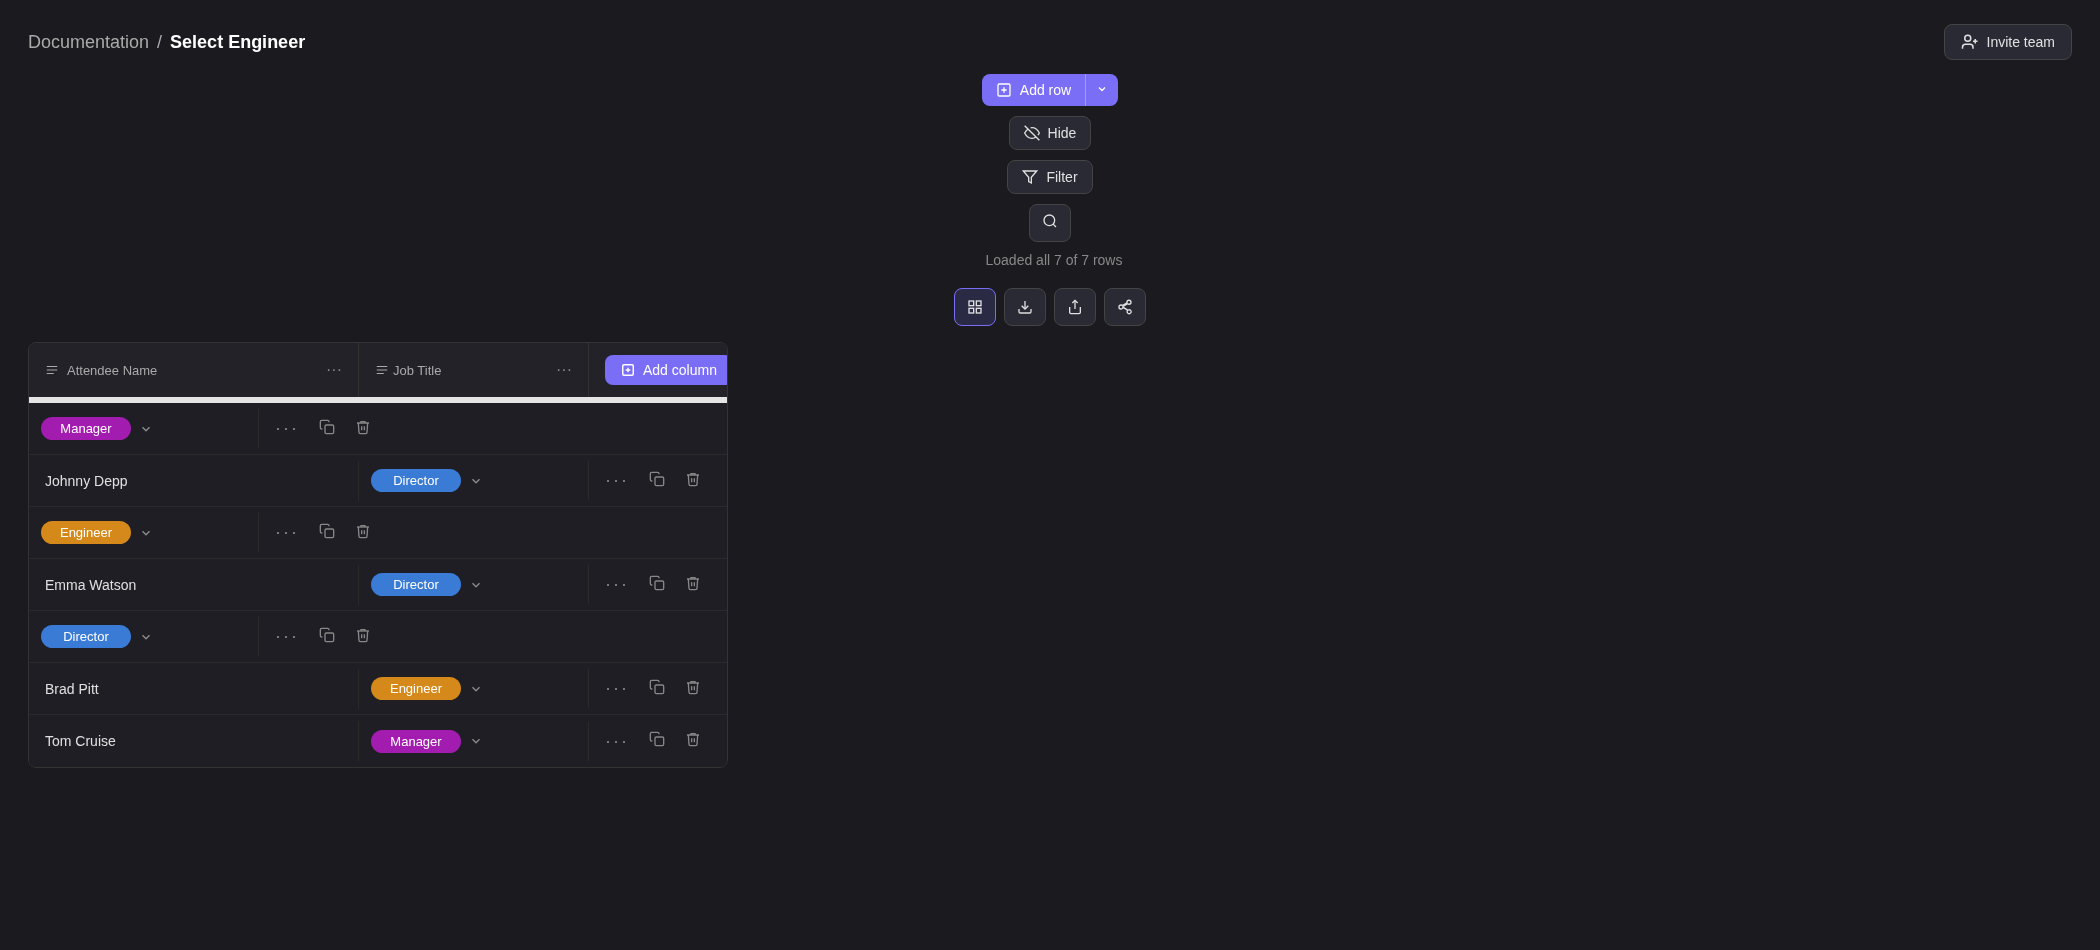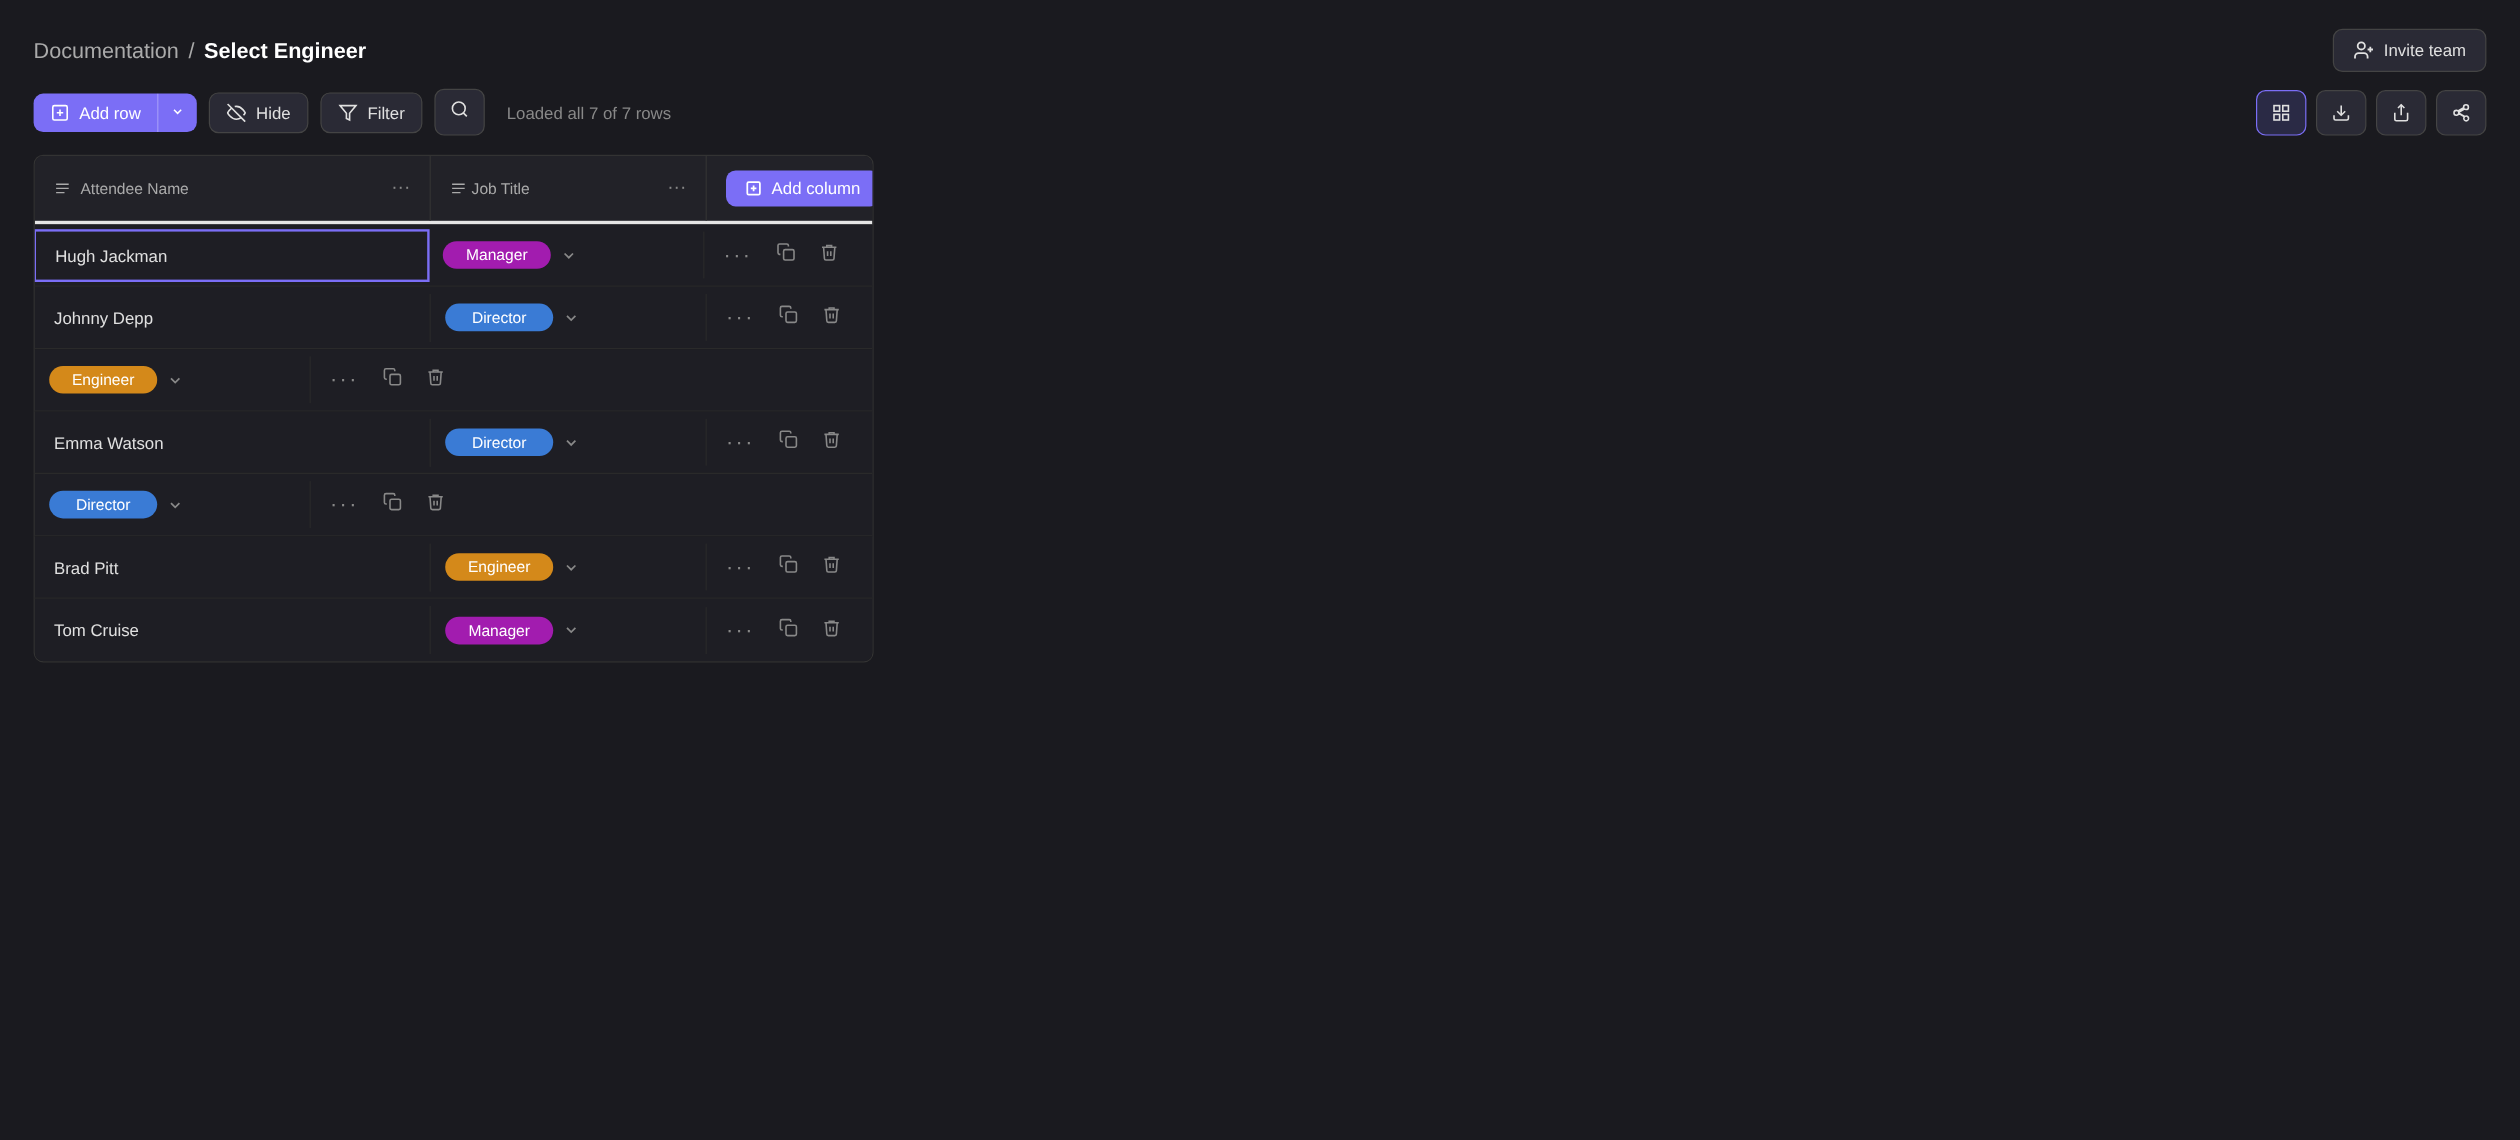--- a/index.html
+++ b/index.html
@@ -48,20 +48,21 @@
       cursor: pointer;
       font-size: 14px;
     }
 
     
     .toolbar {
       display: flex;
       align-items: center;
       gap: 10px;
       padding: 0 28px 16px 28px;
+      flex-direction: column;
     }
     .btn-add-row {
       display: flex;
       align-items: center;
       background: #7b6ef6;
       border: none;
       border-radius: 8px;
       color: #fff;
       cursor: pointer;
       font-size: 14px;
@@ -134,21 +135,21 @@
     }
     .table {
       border: 1px solid #333;
       border-radius: 8px;
       overflow: hidden;
       width: 700px;
     }
     .table-header {
       display: flex;
       background: #222228;
-      border-bottom: 3px solid #e5e5e5;
+      border-bottom: 6px solid #e5e5e5;
     }
     .col-name {
       width: 330px;
       min-width: 330px;
       padding: 12px 16px;
       display: flex;
       align-items: center;
       gap: 8px;
       border-right: 1px solid #333;
       color: #aaa;
@@ -388,23 +389,20 @@
             <rect x="3" y="3" width="18" height="18" rx="2"></rect>
             <line x1="12" y1="8" x2="12" y2="16"></line>
             <line x1="8" y1="12" x2="16" y2="12"></line>
           </svg>
           <span>Add column</span>
         </button>
       </div>
     </div>
 
     <div class="table-row selected-row">
-      <div class="cell-name">
-        <span>Hugh Jackman</span>
-      </div>
       <div class="cell-job">
         <span class="badge badge-manager">Manager</span>
         <svg class="dropdown-arrow" width="14" height="14" viewBox="0 0 24 24" fill="none" stroke="currentColor" stroke-width="2.5">
             <polyline points="6 9 12 15 18 9"></polyline>
           </svg>
       </div>
       <div class="cell-actions">
         <span class="action-dots">···</span>
         <span class="action-copy">
           <svg width="16" height="16" viewBox="0 0 24 24" fill="none" stroke="currentColor" stroke-width="2">

